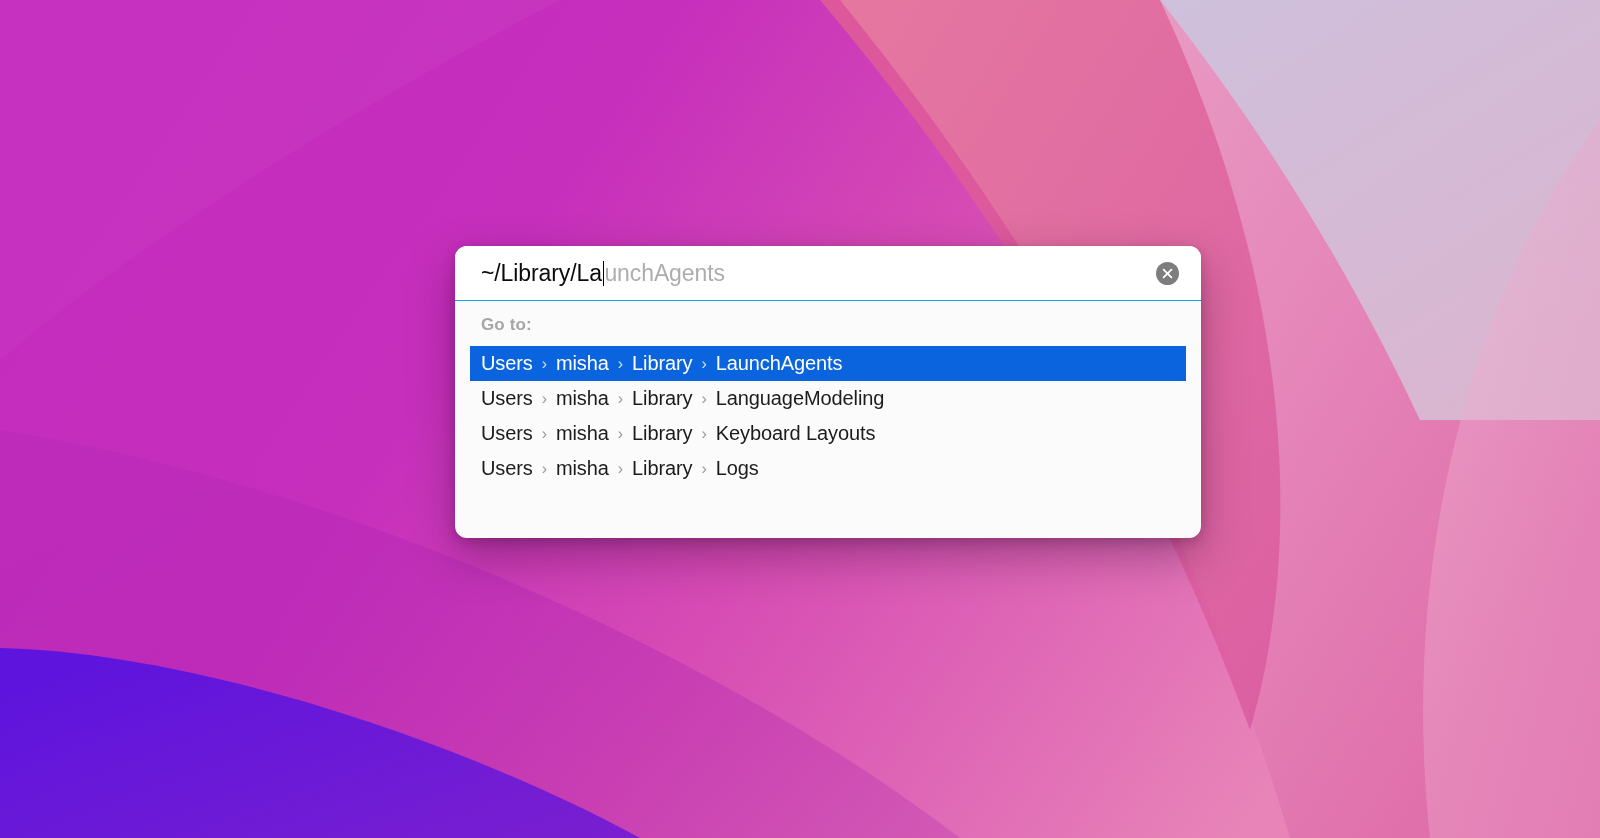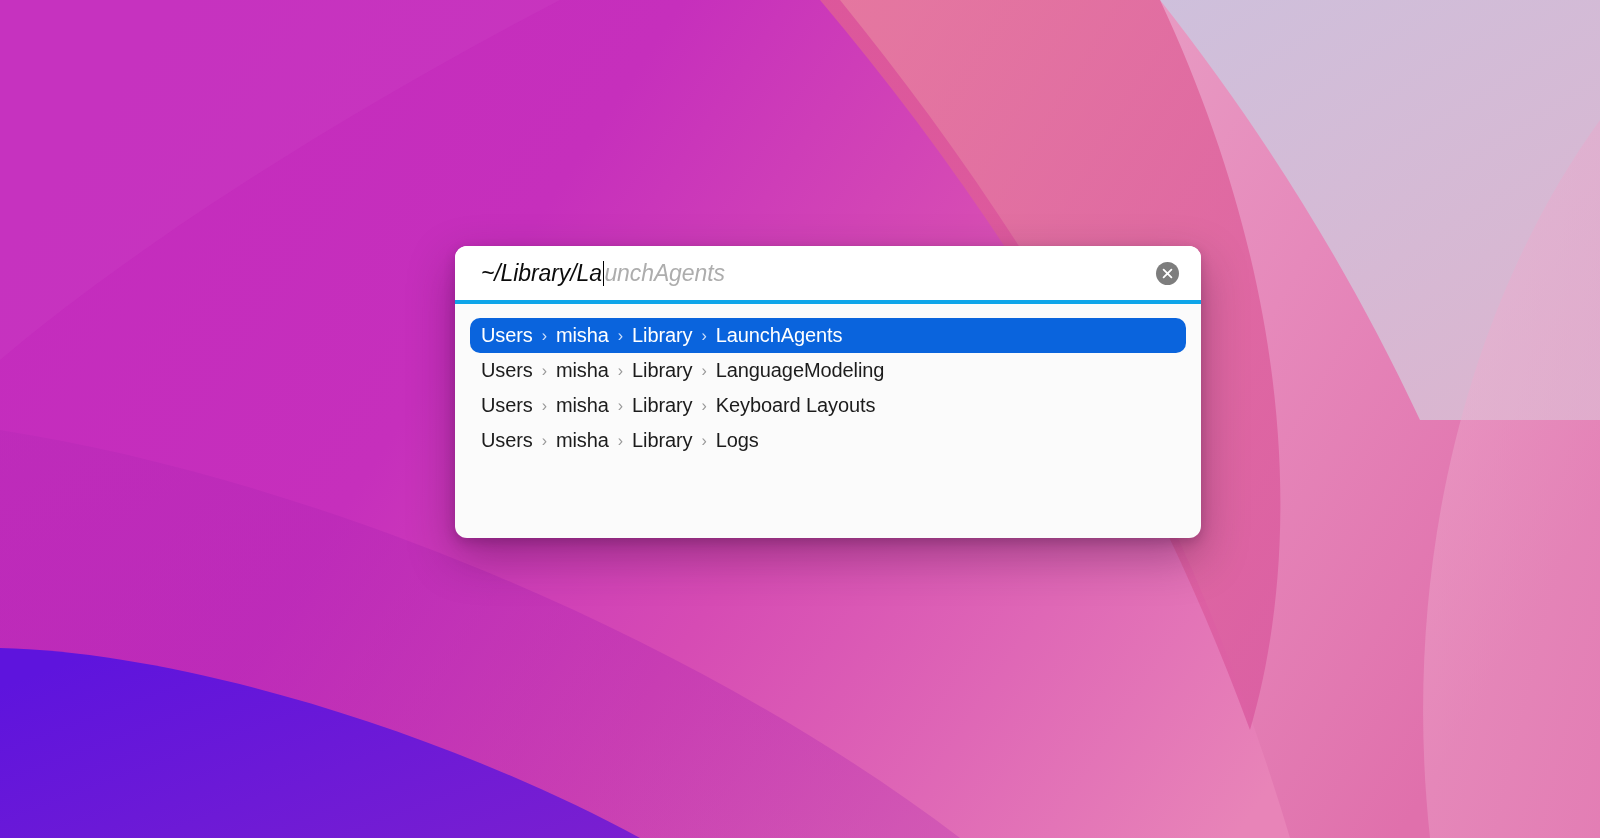--- a/index.html
+++ b/index.html
@@ -36,24 +36,23 @@
     box-shadow: 0 18px 46px rgba(40, 0, 40, 0.34),
                 0 4px 12px rgba(40, 0, 40, 0.20);
     overflow: hidden;
   }
 
   
   #search-row {
     position: relative;
     height: 54px;
     background: #ffffff;
-    border-bottom: 4px solid #0ea5e9;
-    display: flex;
-    align-items: center;
-    font-style: italic;
+    border-bottom: 1px solid #0ea5e9;
+    display: flex;
+    align-items: center;
   }
 
   #path-input-wrap {
     position: absolute;
     left: 26px;
     top: 0;
     right: 64px;
     height: 54px;
     display: flex;
     align-items: center;
@@ -113,21 +112,21 @@
 
   #results-list {
     padding: 0 15px;
   }
 
   .result-row {
     height: 35px;
     display: flex;
     align-items: center;
     padding: 0 11px;
-    border-radius: 10px;
+    border-radius: 0;
     font-size: 20px;
     color: #1c1c1c;
     cursor: default;
     letter-spacing: -0.1px;
   }
   .result-row.selected {
     background: #0a64dd;
     color: #ffffff;
   }
 
@@ -210,20 +209,21 @@
     </div>
 
     <button id="clear-button">
       <svg width="11" height="11" viewBox="0 0 11 11">
         <path d="M1.6 1.6 L9.4 9.4 M9.4 1.6 L1.6 9.4" stroke="#ffffff" stroke-width="1.8" stroke-linecap="round"></path>
       </svg>
     </button>
   </div>
 
   <div id="results-area">
+    <div id="goto-label">Go to:</div>
     <div id="results-list">
         <div class="result-row selected">
           <span class="crumb"><span>Users</span></span>
           <span class="sep">›</span>
           <span class="crumb"><span>misha</span></span>
           <span class="sep">›</span>
           <span class="crumb"><span>Library</span></span>
           <span class="sep">›</span>
           <span class="crumb"><span class="crumb-b">La</span><span>unchAgents</span></span>
         </div>

